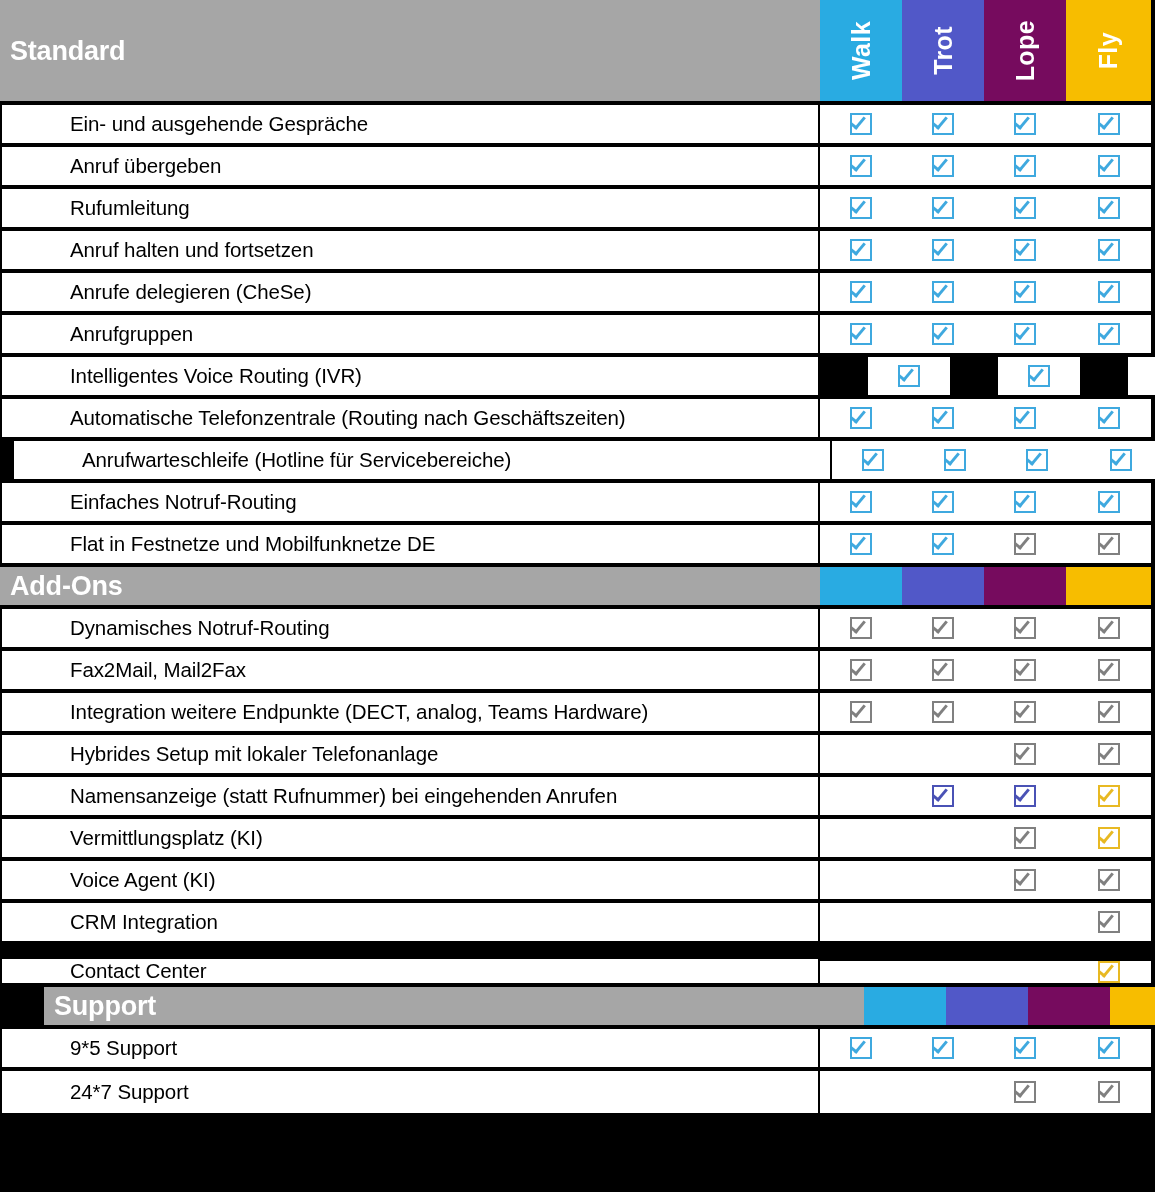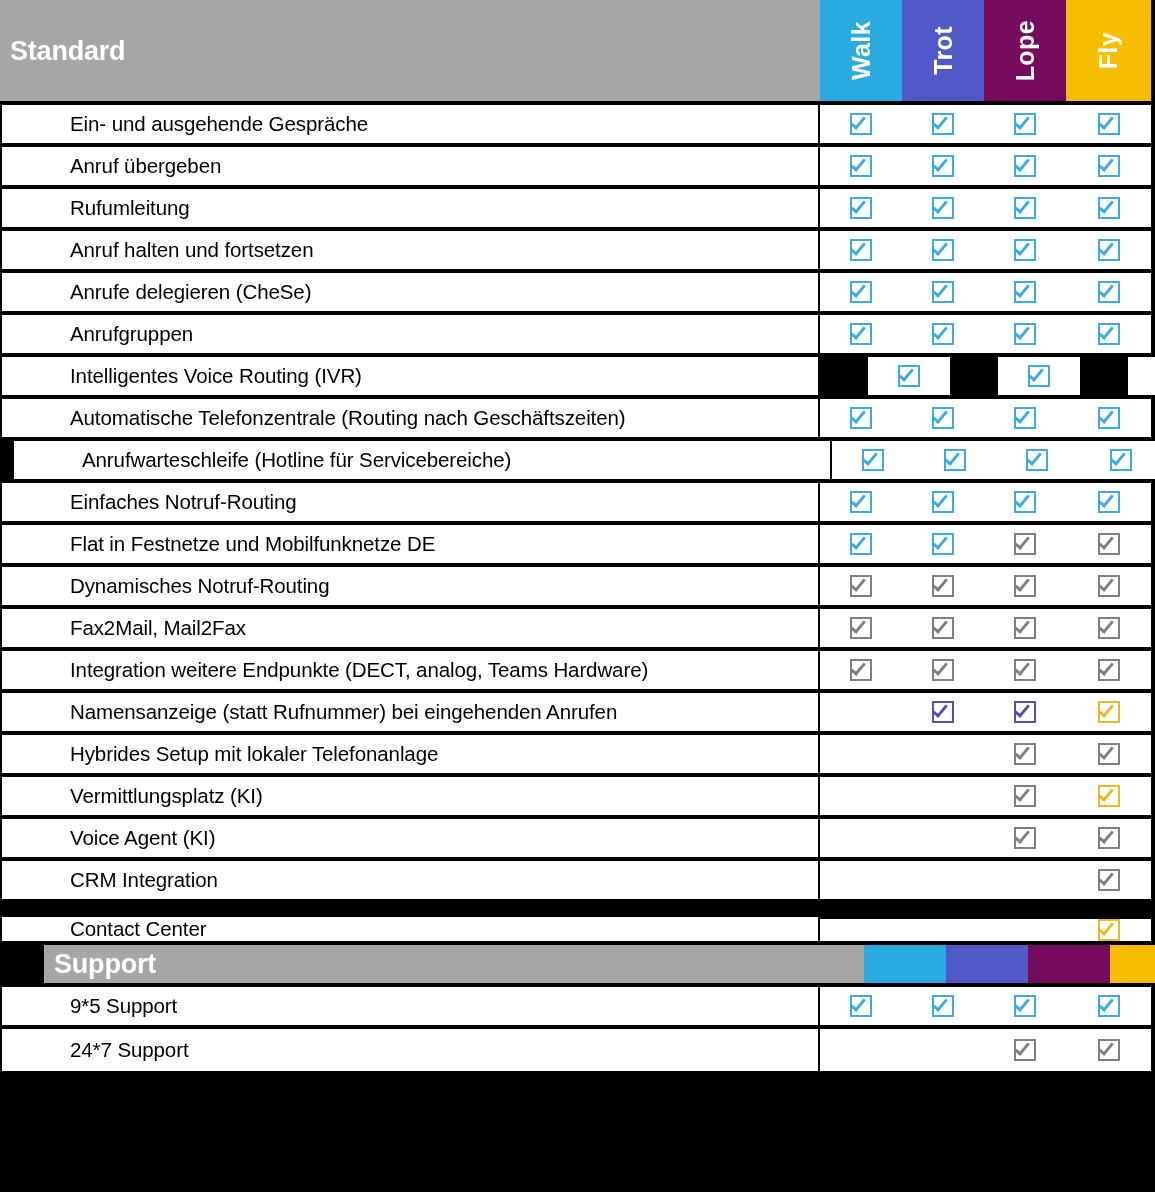--- a/index.html
+++ b/index.html
@@ -448,20 +448,27 @@
           <span class="tick"></span>
         </span>
       </div>
       <div class="mark-cell last">
         <span class="cb" style="color: rgb(128, 128, 128);">
           <span class="box"></span>
           <span class="tick"></span>
         </span>
       </div>
     </div>
+    <div class="row section-row" style="flex: 0 0 42px;">
+      <div class="label-cell">Add-Ons</div>
+      <div class="brand-cell" style="background: rgb(41, 171, 226);"></div>
+      <div class="brand-cell" style="background: rgb(81, 88, 200);"></div>
+      <div class="brand-cell" style="background: rgb(118, 11, 94);"></div>
+      <div class="brand-cell last" style="background: rgb(247, 189, 0);"></div>
+    </div>
     <div class="row" style="flex: 0 0 42px;">
       <div class="label-cell">Dynamisches Notruf-Routing</div>
       <div class="mark-cell">
         <span class="cb" style="color: rgb(128, 128, 128);">
           <span class="box"></span>
           <span class="tick"></span>
         </span>
       </div>
       <div class="mark-cell">
         <span class="cb" style="color: rgb(128, 128, 128);">
@@ -530,59 +537,59 @@
         </span>
       </div>
       <div class="mark-cell last">
         <span class="cb" style="color: rgb(128, 128, 128);">
           <span class="box"></span>
           <span class="tick"></span>
         </span>
       </div>
     </div>
     <div class="row" style="flex: 0 0 42px;">
+      <div class="label-cell">Hybrides Setup mit lokaler Telefonanlage</div>
+      <div class="mark-cell">
+        <span class="cb empty" style="color: transparent;"></span>
+      </div>
+      <div class="mark-cell">
+        <span class="cb empty" style="color: transparent;"></span>
+      </div>
+      <div class="mark-cell">
+        <span class="cb" style="color: rgb(128, 128, 128);">
+          <span class="box"></span>
+          <span class="tick"></span>
+        </span>
+      </div>
+      <div class="mark-cell last">
+        <span class="cb" style="color: rgb(128, 128, 128);">
+          <span class="box"></span>
+          <span class="tick"></span>
+        </span>
+      </div>
+    </div>
+    <div class="row" style="flex: 0 0 42px;">
       <div class="label-cell">Namensanzeige (statt Rufnummer) bei eingehenden Anrufen</div>
       <div class="mark-cell">
         <span class="cb empty" style="color: transparent;"></span>
       </div>
       <div class="mark-cell">
         <span class="cb" style="color: rgb(74, 82, 181);">
           <span class="box"></span>
           <span class="tick"></span>
         </span>
       </div>
       <div class="mark-cell">
         <span class="cb" style="color: rgb(74, 82, 181);">
           <span class="box"></span>
           <span class="tick"></span>
         </span>
       </div>
       <div class="mark-cell last">
         <span class="cb" style="color: rgb(232, 185, 35);">
-          <span class="box"></span>
-          <span class="tick"></span>
-        </span>
-      </div>
-    </div>
-    <div class="row" style="flex: 0 0 42px;">
-      <div class="label-cell">Hybrides Setup mit lokaler Telefonanlage</div>
-      <div class="mark-cell">
-        <span class="cb empty" style="color: transparent;"></span>
-      </div>
-      <div class="mark-cell">
-        <span class="cb empty" style="color: transparent;"></span>
-      </div>
-      <div class="mark-cell">
-        <span class="cb" style="color: rgb(128, 128, 128);">
-          <span class="box"></span>
-          <span class="tick"></span>
-        </span>
-      </div>
-      <div class="mark-cell last">
-        <span class="cb" style="color: rgb(128, 128, 128);">
           <span class="box"></span>
           <span class="tick"></span>
         </span>
       </div>
     </div>
     <div class="row" style="flex: 0 0 42px;">
       <div class="label-cell">Vermittlungsplatz (KI)</div>
       <div class="mark-cell">
         <span class="cb empty" style="color: transparent;"></span>
       </div>

